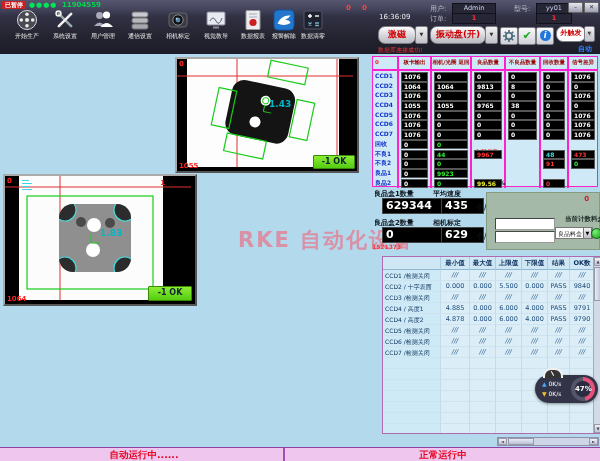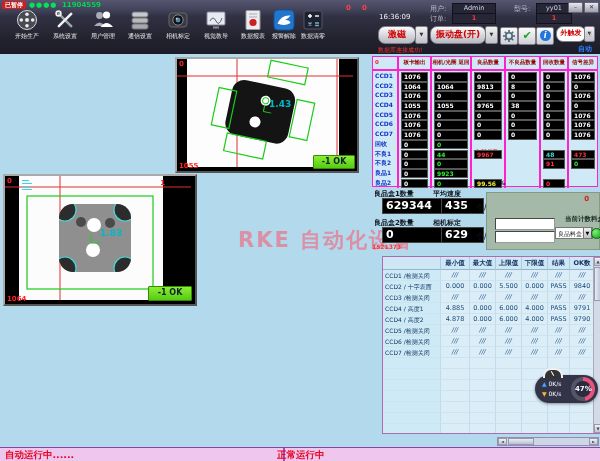--- a/index.html
+++ b/index.html
@@ -98,21 +98,21 @@
   #vthumb{position:absolute;left:0;top:10px;width:8px;height:34px;background:linear-gradient(90deg,#e8ecf4,#b8c0d4);
           border:1px solid #99a;cursor:pointer;box-sizing:border-box;}
   
   #hscroll{position:absolute;left:497px;top:437px;width:102px;height:9px;background:#cdd5e6;border:1px solid #8f8fb0;box-sizing:border-box;}
   .harrow{position:absolute;top:0;width:9px;height:7px;background:linear-gradient(#f2f2f6,#c2c6d6);
           border:1px solid #99a;font-size:4px;text-align:center;line-height:6px;color:#445;cursor:pointer;box-sizing:border-box;}
   #hthumb{position:absolute;left:10px;top:0;width:26px;height:7px;background:linear-gradient(#e8ecf4,#b8c0d4);
           border:1px solid #99a;cursor:pointer;box-sizing:border-box;}
   #statusbar{position:absolute;left:0;top:447px;width:600px;height:14px;background:#efc7ee;border-top:1px solid #9040a0;}
   .statuscell{position:absolute;top:0;height:14px;color:#e8001e;font-weight:bold;font-size:9.5px;line-height:14px;
-              padding-left:5px;box-sizing:border-box;}
+              padding-left:5px;box-sizing:border-box;text-align:center;}
   #statusdiv{position:absolute;left:283px;top:0;width:2px;height:14px;background:#a050b0;}
   
   #floatwidget{position:absolute;left:535px;top:375px;width:63px;height:28px;background:rgba(38,38,58,0.93);
                border-radius:14px;box-shadow:0 1px 3px rgba(0,0,0,.4);cursor:pointer;}
   .gaugecap{position:absolute;left:8px;top:-7px;width:16px;height:8px;border:2px solid #f0f0f0;border-bottom:none;
             border-radius:8px 8px 0 0;background:#333;}
   .gaugecap:after{content:"";position:absolute;left:7px;top:1px;width:1px;height:5px;background:#fff;transform:rotate(-30deg);}
   .speedrow{position:absolute;left:7px;color:#fff;font-size:6px;line-height:7px;white-space:nowrap;}
   .speedrow .up{color:#46a8ff;} .speedrow .dn{color:#f0c030;}
   #donut{position:absolute;right:3px;top:2px;width:24px;height:24px;border-radius:50%;}
@@ -737,21 +737,21 @@
 
   <div id="hscroll">
     <div class="harrow" style="left:0"><span>◄</span></div>
     <div id="hthumb"></div>
     <div class="harrow" style="right:0"><span>►</span></div>
   </div>
 
   <div id="statusbar">
     <div class="statuscell" style="left:0;width:283px">自动运行中......</div>
     <div id="statusdiv"></div>
-    <div class="statuscell" style="left:272px;width:315px">正常运行中</div>
+    <div class="statuscell" style="left:283px;width:315px">正常运行中</div>
   </div>
 
   <div id="floatwidget">
     <div class="gaugecap"></div>
     <div class="speedrow" style="top:5px"><span class="up">▲</span> <span>0K/s</span></div>
     <div class="speedrow" style="top:15px"><span class="dn">▼</span> <span>0K/s</span></div>
     <div id="donut" style="background: conic-gradient(rgb(232, 82, 122) 0deg, rgb(232, 82, 122) 47%, rgb(85, 85, 106) 47%, rgb(85, 85, 106) 100%);">
       <div class="hole">47%</div>
     </div>
   </div>

